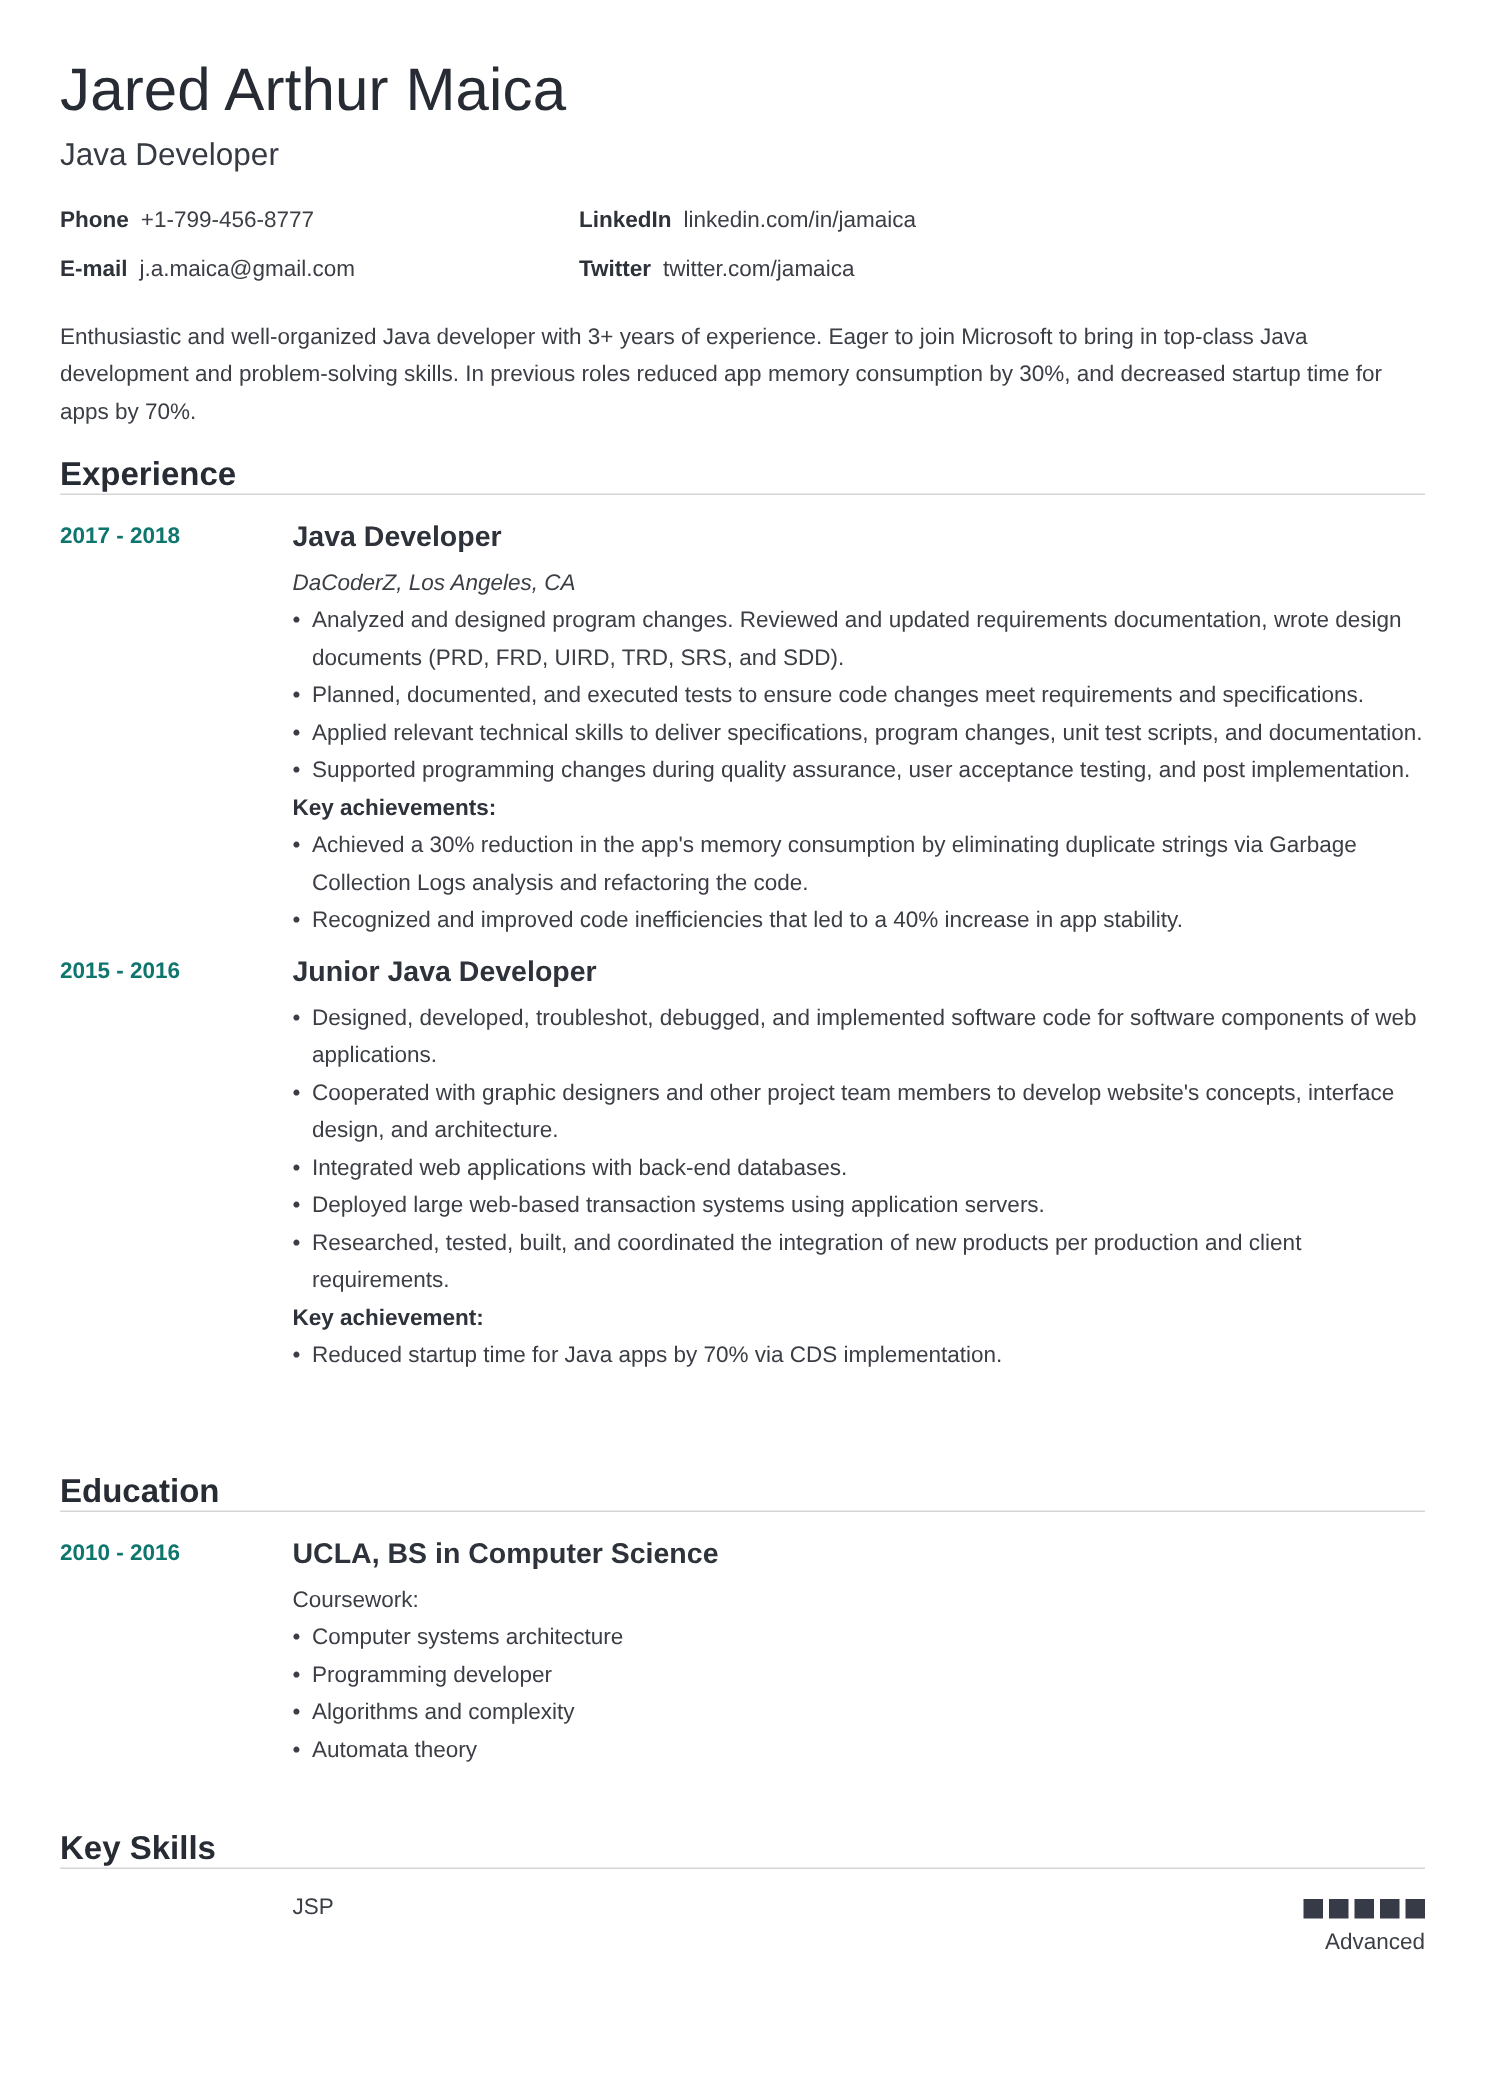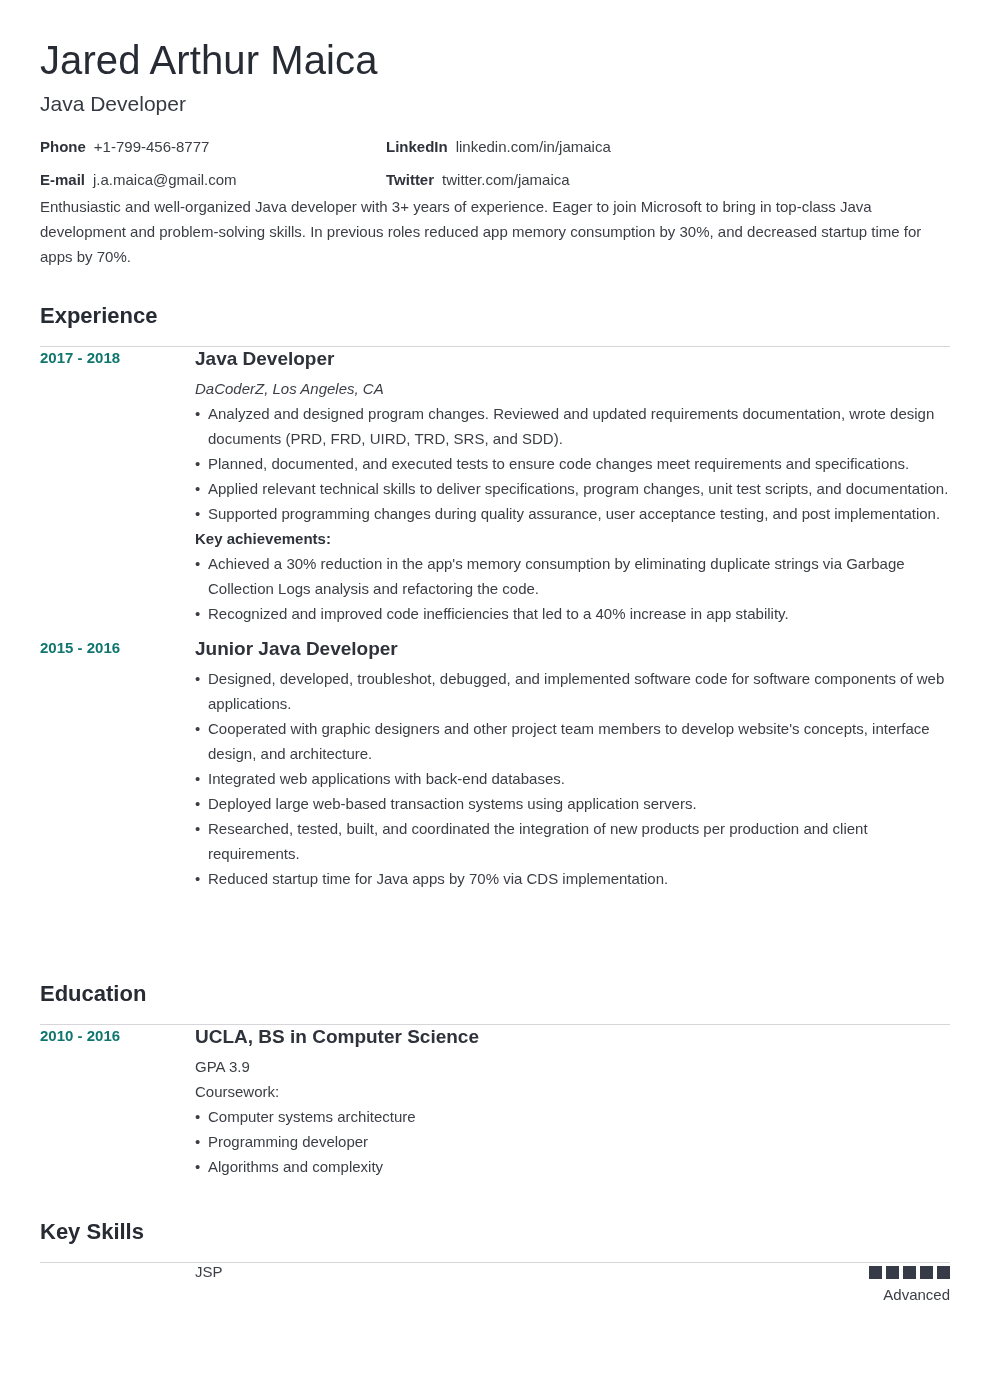--- a/index.html
+++ b/index.html
@@ -15,27 +15,27 @@
       font-size: 40px; font-weight: normal; color: #272b33; letter-spacing: 0.1px;
       line-height: 44px;
     }
     .title {
       position: absolute; top: 91px; left: 0;
       font-size: 21px; color: #363a42; line-height: 26px;
     }
     .contact { position: absolute; font-size: 15px; line-height: 18px; color: #3b3e45; }
     .contact .lbl { font-weight: bold; color: #2e323a; margin-right: 8px; }
     .summary {
-      position: absolute; top: 194px; left: 0; width: 910px;
+      position: absolute; top: 212px; left: 0; width: 910px;
       font-size: 15px; line-height: 25px; color: #3b3e45;
     }
     .section-title {
       position: absolute; left: 0; width: 910px;
       font-size: 22px; font-weight: bold; color: #272b33;
-      border-bottom: 1px solid #d6d6d8; padding-bottom: 17px; line-height: 26px;
+      border-bottom: 1px solid #d6d6d8; padding-bottom: 0; line-height: 26px;
     }
     .entry { position: absolute; left: 0; width: 910px; }
     .entry .dates {
       position: absolute; left: 0; top: 0;
       font-size: 15px; font-weight: bold; color: #0f766e; line-height: 20px;
     }
     .entry .body { position: absolute; left: 155px; top: 0; width: 755px; }
     .role { font-size: 19px; font-weight: bold; color: #2e323a; line-height: 22px; margin-bottom: 6px; }
     .company { font-size: 15px; font-style: italic; color: #3b3e45; line-height: 25px; }
     .plain { font-size: 15px; line-height: 25px; color: #3b3e45; }
@@ -107,38 +107,39 @@
     <div class="dates">2015 - 2016</div>
     <div class="body">
       <div class="role">Junior Java Developer</div>
       <ul class="bullets">
         <li>Designed, developed, troubleshot, debugged, and implemented software code for software components of web applications.</li>
         <li>Cooperated with graphic designers and other project team members to develop website's concepts, interface design, and architecture.</li>
         <li>Integrated web applications with back-end databases.</li>
         <li>Deployed large web-based transaction systems using application servers.</li>
         <li>Researched, tested, built, and coordinated the integration of new products per production and client requirements.</li>
       </ul>
+      <div class="keyhead">Key achievement:</div>
       <ul class="bullets">
         <li>Reduced startup time for Java apps by 70% via CDS implementation.</li>
       </ul>
     </div>
   </div>
 
   <h2 class="section-title" style="top:981px;">Education</h2>
 
   <div class="entry" style="top:1026px;">
     <div class="dates">2010 - 2016</div>
     <div class="body">
       <div class="role">UCLA, BS in Computer Science</div>
-      <div class="plain">GPA 3.9</div>
       <div class="plain">Coursework:</div>
       <ul class="bullets">
         <li>Computer systems architecture</li>
         <li>Programming developer</li>
         <li>Algorithms and complexity</li>
+        <li>Automata theory</li>
       </ul>
     </div>
   </div>
 
   <h2 class="section-title" style="top:1219px;">Key Skills</h2>
 
   <div class="skill-name">JSP</div>
   <div class="skill-dots">
     <span class="dot"></span>
     <span class="dot"></span>

